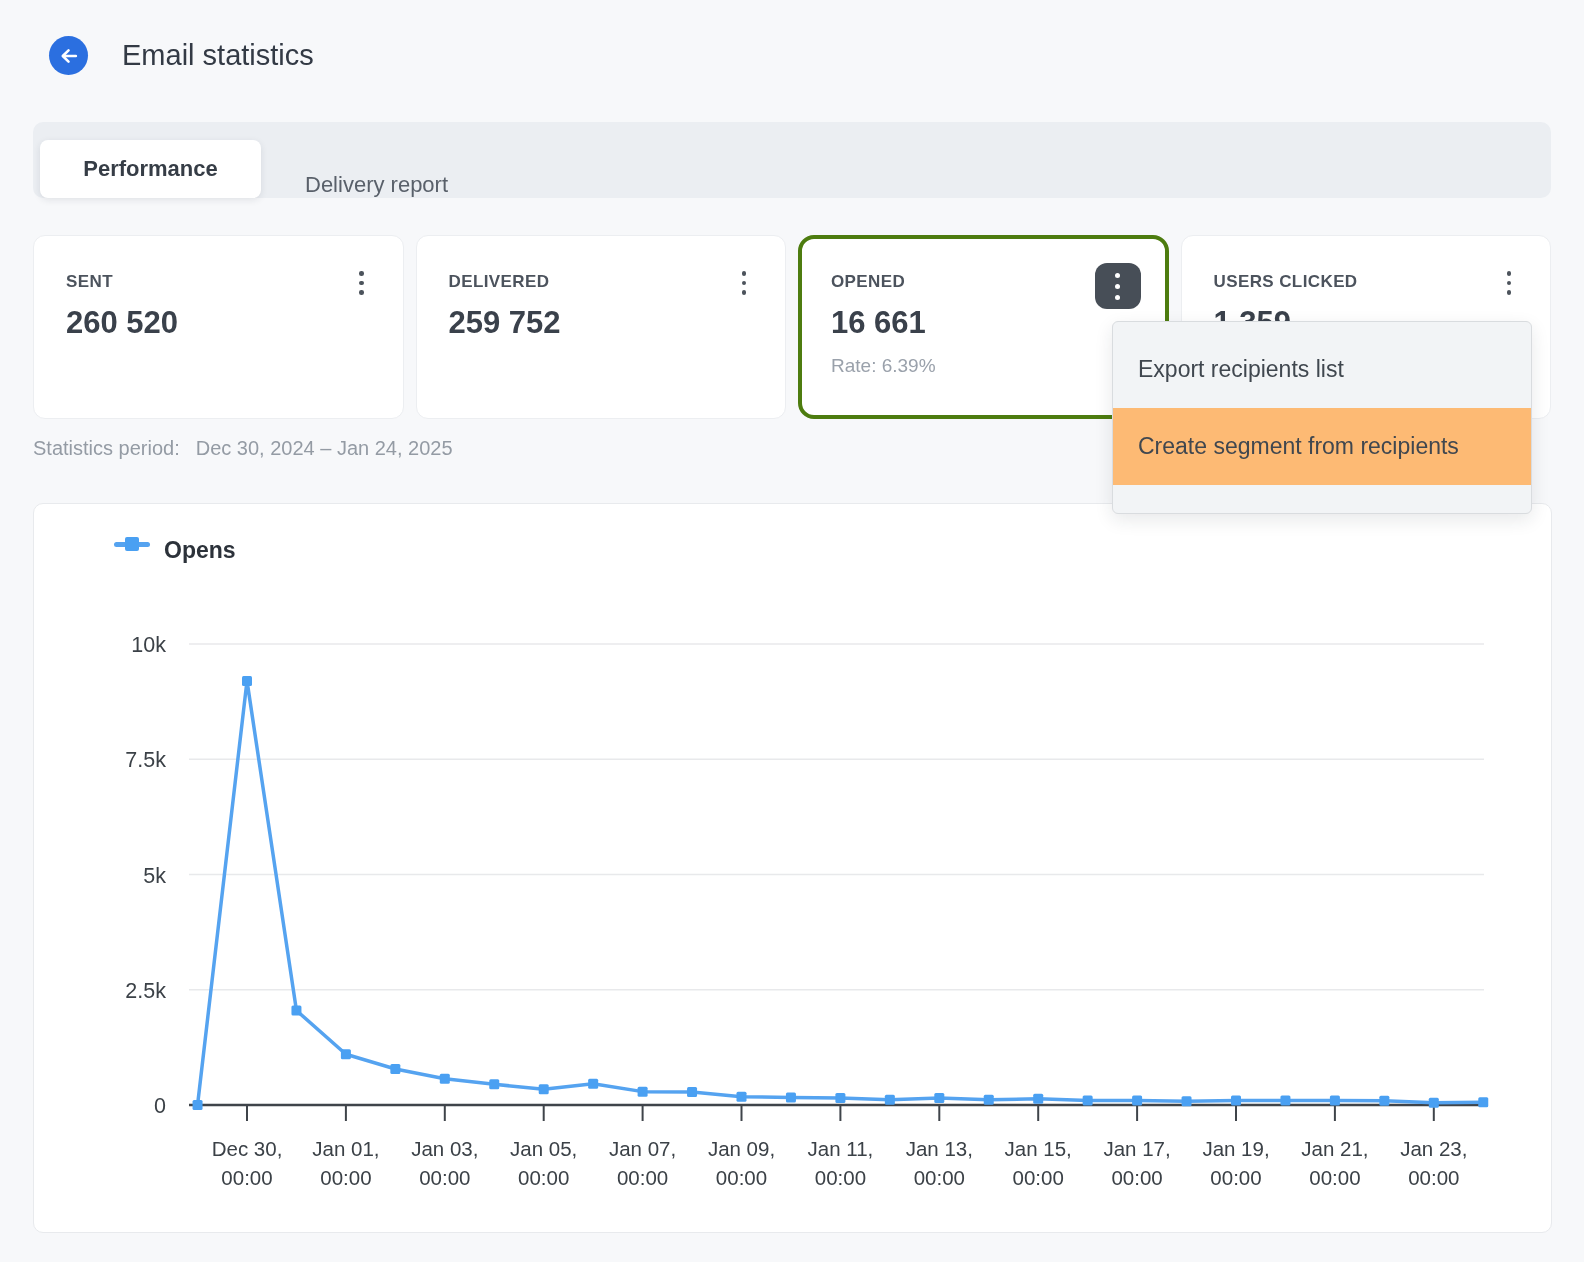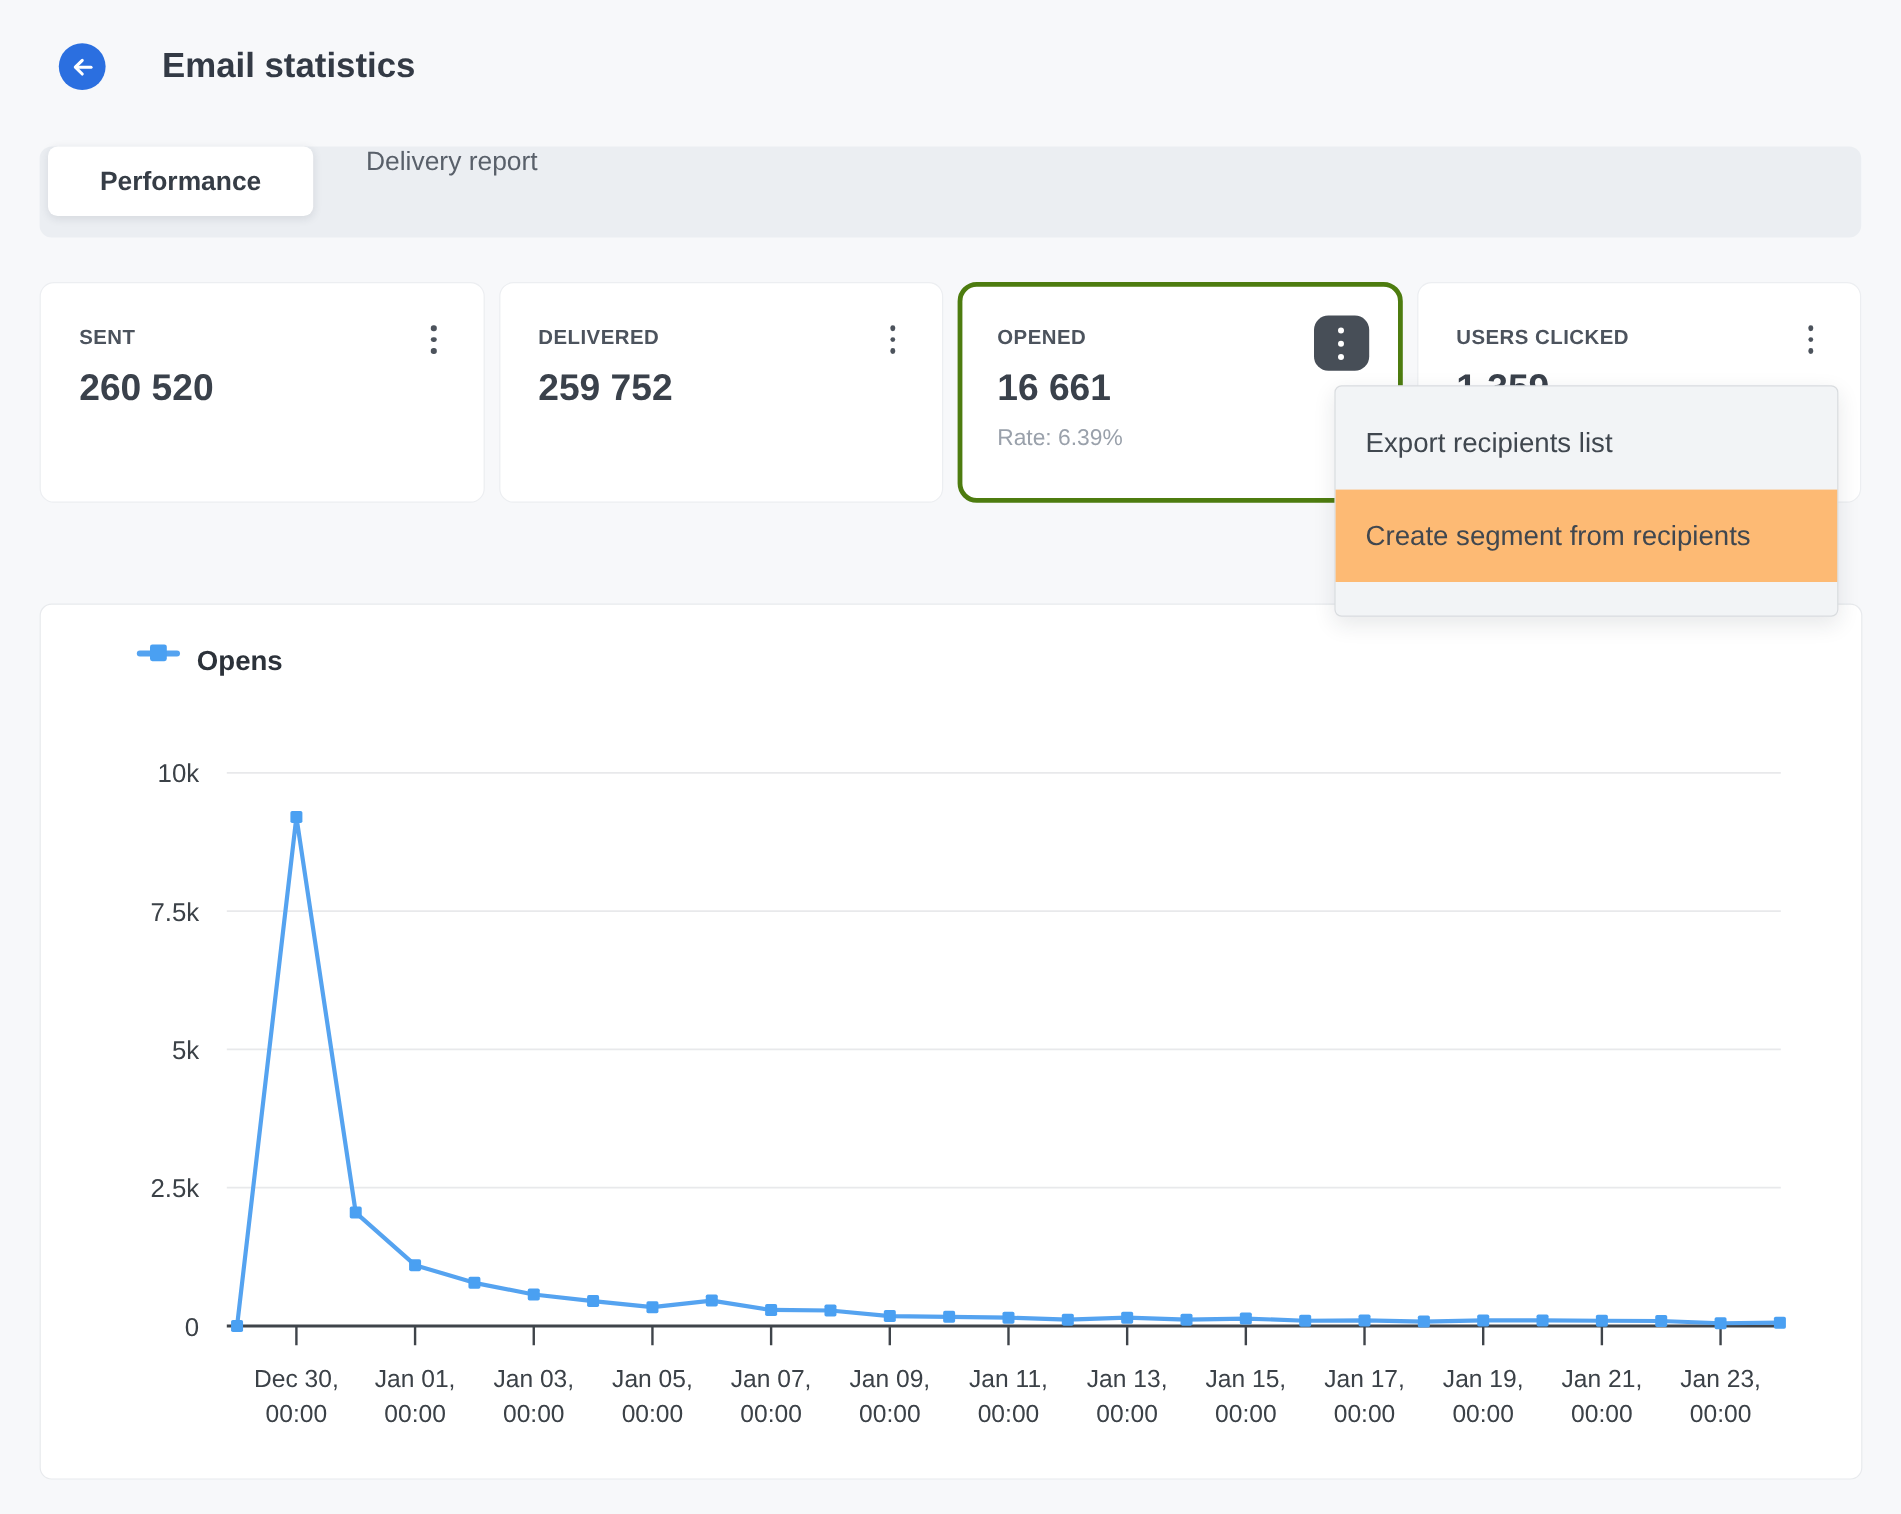--- a/index.html
+++ b/index.html
@@ -2,26 +2,26 @@
 <html><head>
 <meta charset="utf-8">
 <style>
   html,body{margin:0;padding:0;background:#f7f8fa;}
   *{box-sizing:border-box;font-family:"Liberation Sans",sans-serif;}
   .page{position:relative;width:1584px;height:1262px;background:#f7f8fa;overflow:hidden;}
 
   
   .back-btn{position:absolute;left:49px;top:36px;width:39px;height:39px;border-radius:50%;
     background:#2b6fe0;display:flex;align-items:center;justify-content:center;cursor:pointer;}
-  .page-title{position:absolute;left:135px;top:36px;height:39px;line-height:39px;
-    font-size:29px;font-weight:700;color:#333a45;}
+  .page-title{position:absolute;left:122px;top:36px;height:39px;line-height:39px;
+    font-size:29px;font-weight:400;color:#333a45;}
 
   
   .tabbar{position:absolute;left:33px;top:122px;width:1518px;height:76px;background:#ebeef2;
-    border-radius:10px;display:flex;align-items:flex-start;}
+    border-radius:10px;display:flex;align-items:flex-end;}
   .tab-active{margin-left:7px;width:221px;height:58px;background:#ffffff;border-radius:8px;
     box-shadow:0 2px 7px rgba(30,40,60,.10);display:flex;align-items:center;justify-content:center;
     font-size:22px;font-weight:600;color:#363d46;cursor:pointer;}
   .tab-idle{margin-left:44px;font-size:22px;color:#59606a;cursor:pointer;}
 
   
   .cards{position:absolute;left:33px;top:235px;width:1518px;display:flex;gap:12px;}
   .card{position:relative;flex:1;height:184px;background:#ffffff;border:1px solid #eceef1;
     border-radius:12px;padding:36px 30px 0 32px;cursor:pointer;}
   .card.selected{border:4px solid #4d7c0f;border-radius:16px;padding:33px 27px 0 29px;}
@@ -119,20 +119,24 @@
           <i></i>
         </button>
     </div>
   </div>
 
   <div class="menu">
     <div class="menu-item">Export recipients list</div>
     <div class="menu-item hover">Create segment from recipients</div>
   </div>
 
+  <div class="period">
+    <span>Statistics period:</span>
+    <span>Dec 30, 2024 – Jan 24, 2025</span>
+  </div>
 
   <div class="chart-card">
     <div class="legend">
       <span class="legend-marker">
         <span class="bar"></span>
           <span class="sq"></span>
       </span>
       <span class="legend-label">Opens</span>
     </div>
     <svg id="chart" class="chart-svg" width="1519" height="730" viewBox="0 0 1519 730">

